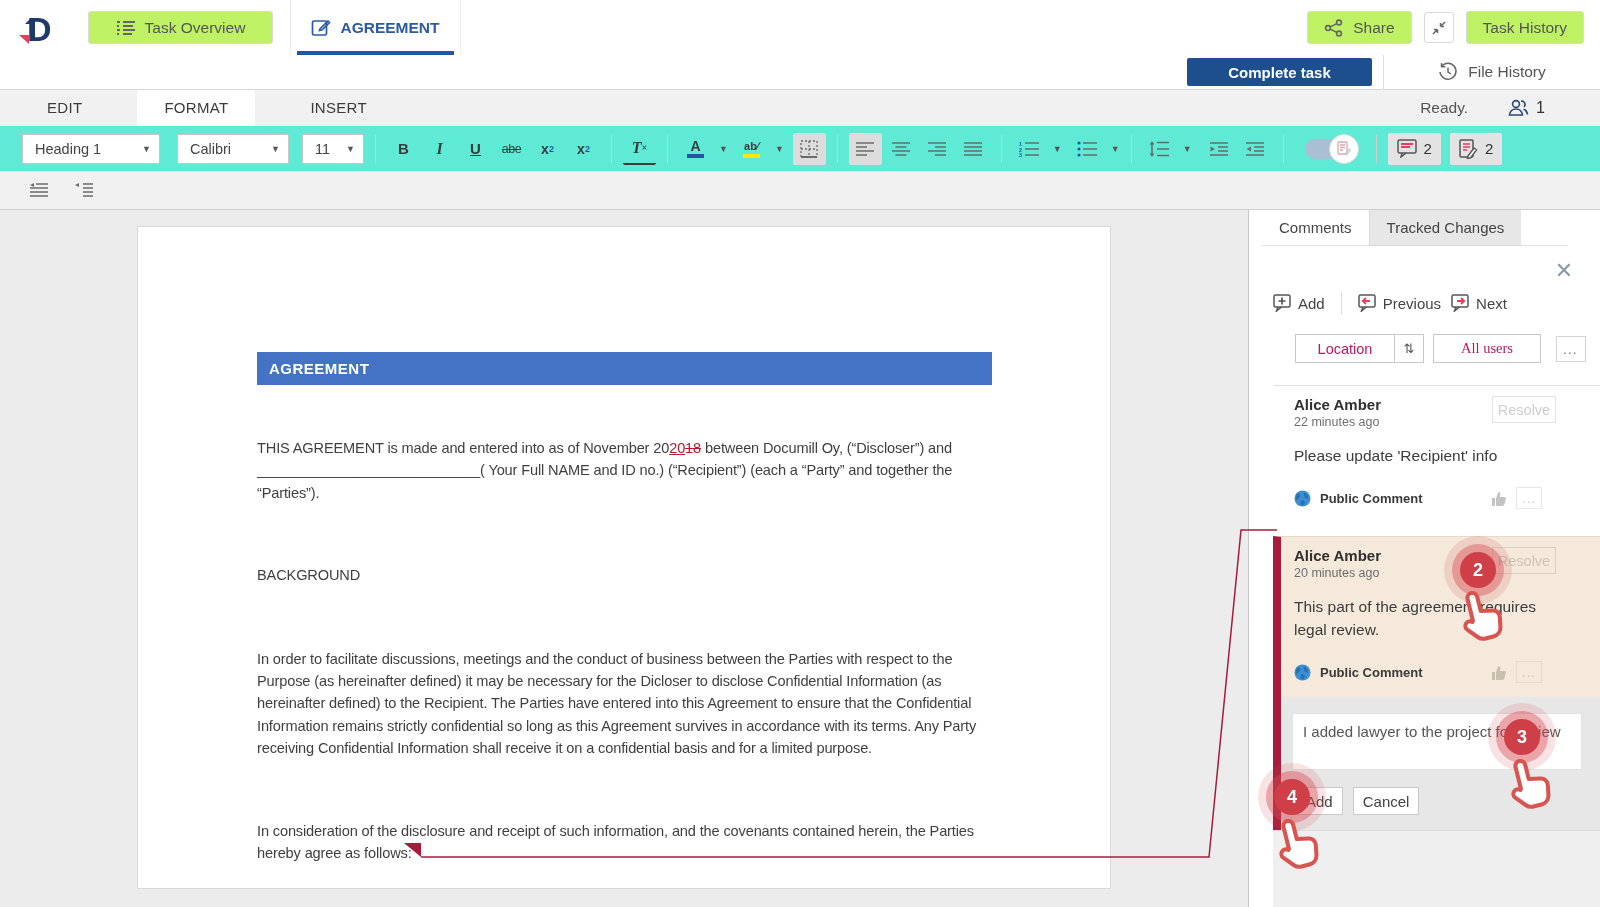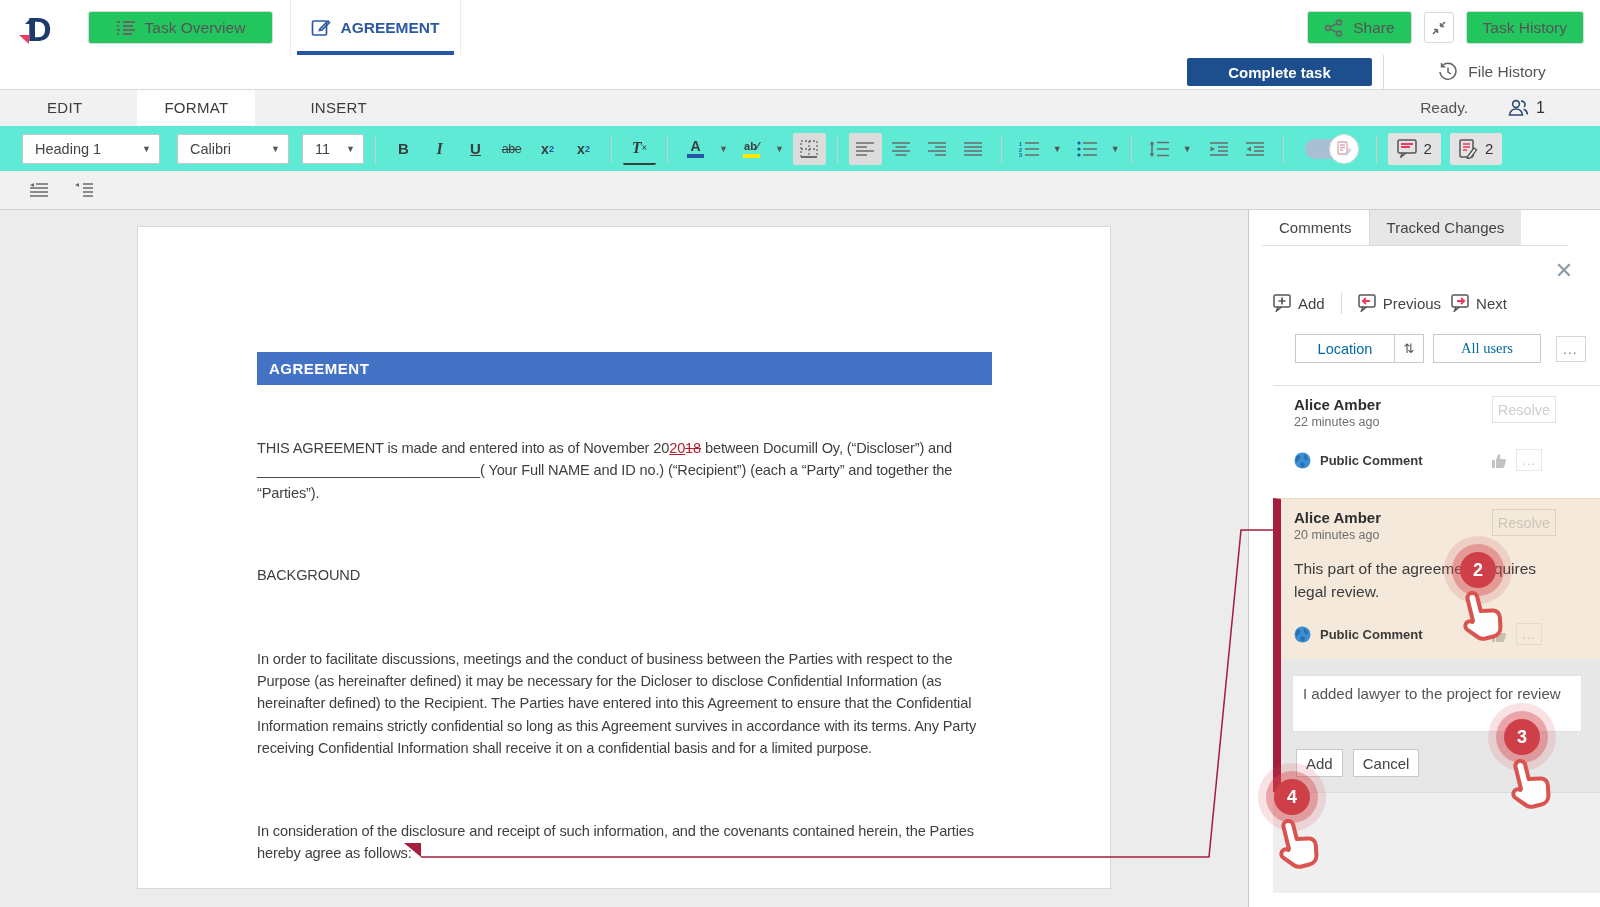--- a/index.html
+++ b/index.html
@@ -4,21 +4,21 @@
 <style>
   * { margin:0; padding:0; box-sizing:border-box; }
   html,body { width:1600px; height:907px; }
   body { font-family:"Liberation Sans", sans-serif; background:#fff; overflow:hidden; }
   .app { position:relative; width:1600px; height:907px; background:#fff; }
 
   
   .navbar { position:relative; height:55px; background:#fff; display:flex; align-items:center; }
   .logo { width:70px; display:flex; justify-content:center; align-items:center; }
   .btn-outline { display:flex; align-items:center; gap:9px; height:33px; padding:0 16px;
-    border:1px solid #d9d9d9; border-radius:3px; background:#22c55e; color:#555; font-size:15.5px; cursor:pointer; }
+    border:1px solid #d9d9d9; border-radius:3px; background:#bef264; color:#555; font-size:15.5px; cursor:pointer; }
   .task-overview { margin-left:18px; width:185px; justify-content:center; }
   .doc-tab { position:absolute; left:290px; top:0; width:171px; height:55px; display:flex; align-items:center;
     justify-content:center; gap:9px; border-left:1px solid #ececec; border-right:1px solid #ececec;
     color:#2b5aa0; font-size:15.5px; font-weight:700; cursor:pointer; }
   .doc-tab .underline { position:absolute; left:6px; right:6px; bottom:0; height:4px; background:#2456a4; }
   .nav-right { position:absolute; right:16px; top:11px; display:flex; align-items:center; gap:12px; }
   .sq-btn { width:30px; height:31px; border:1px solid #d9d9d9; border-radius:3px; background:#fff;
     display:flex; align-items:center; justify-content:center; cursor:pointer; }
 
   
@@ -91,21 +91,21 @@
   .ptab { padding:0 17px; line-height:35px; font-size:15px; color:#444; cursor:pointer; }
   .ptab.active { background:#fff; }
   .ptab.inactive { background:#e7e7e7; border-left:1px solid #d9d9d9; border-bottom:1px solid #d9d9d9; margin-bottom:-1px; }
   .pclose { position:absolute; top:48px; left:302px; width:26px; height:26px; color:#8a9aa6; font-size:22px;
     display:flex; align-items:center; justify-content:center; cursor:pointer; }
   .pcontrols { display:flex; align-items:center; gap:10px; margin:46px 0 0 24px; color:#444; font-size:15px; }
   .pc-item { display:flex; align-items:center; gap:6px; cursor:pointer; }
   .pc-sep { width:1px; height:22px; background:#dcdcdc; margin:0 6px; }
   .pfilters { display:flex; align-items:center; margin:20px 0 0 46px; position:relative; }
   .fsel { height:29px; border:1px solid #c9c9c9; background:#fff; display:flex; align-items:center;
-    justify-content:center; color:#0369a1; font-size:14.5px; cursor:pointer; }
+    justify-content:center; color:#be185d; font-size:14.5px; cursor:pointer; }
   .f-loc { width:100px; }
   .f-sort { width:29px; border-left:none; font-size:13px; color:#555; }
   .f-users { width:108px; margin-left:9px;font-family:Liberation Serif, serif; }
   .f-more { position:absolute; right:14px; width:30px; height:26px; border:1px solid #d5d5d5; background:#fff;
     color:#777; display:flex; align-items:center; justify-content:flex-start; padding-left:6px; font-size:14px;
     letter-spacing:1px; cursor:pointer; }
 
   .card { position:relative; margin-top:22px; border-top:1px solid #e0e0e0; padding:10px 14px 14px 21px; margin-left:24px; }
   .card .author { font-size:15px; font-weight:700; color:#2f2f2f; }
   .card .time { font-size:12.5px; color:#6e6e6e; margin-top:2px; }
@@ -438,20 +438,21 @@
         <div class="fsel f-loc">Location</div>
         <div class="fsel f-sort">⇅</div>
         <div class="fsel f-users">All users</div>
         <div class="f-more">...</div>
       </div>
 
       <div class="card">
         <div class="author">Alice Amber</div>
         <div class="time">22 minutes ago</div>
         <button class="resolve">Resolve</button>
+        <div class="ctext">Please update 'Recipient' info</div>
         <div class="cfoot">
           <span>
             <svg width="17" height="17" viewBox="0 0 17 17">
                 <circle cx="8.5" cy="8.5" r="8" fill="#3b8fd4"></circle>
                 <path d="M4 3c2 1 3 2.5 2 4S3 9 2.5 11C1.2 9 1.5 5 4 3zM10 2.5c2 .8 4 3 4.2 5.5-1.5 1-3.2.5-3.7-1.2S9 3.8 10 2.5zM7 10.5c1.8-.5 3.5.3 3.8 2s-1 2.8-2.8 3c-1.5-1.2-2.3-3.3-1-5z" fill="#2a6fae"></path>
               </svg>
           </span>
           <span class="vis">Public Comment</span>
           <span class="spacer"></span>
           <span class="thumb">

